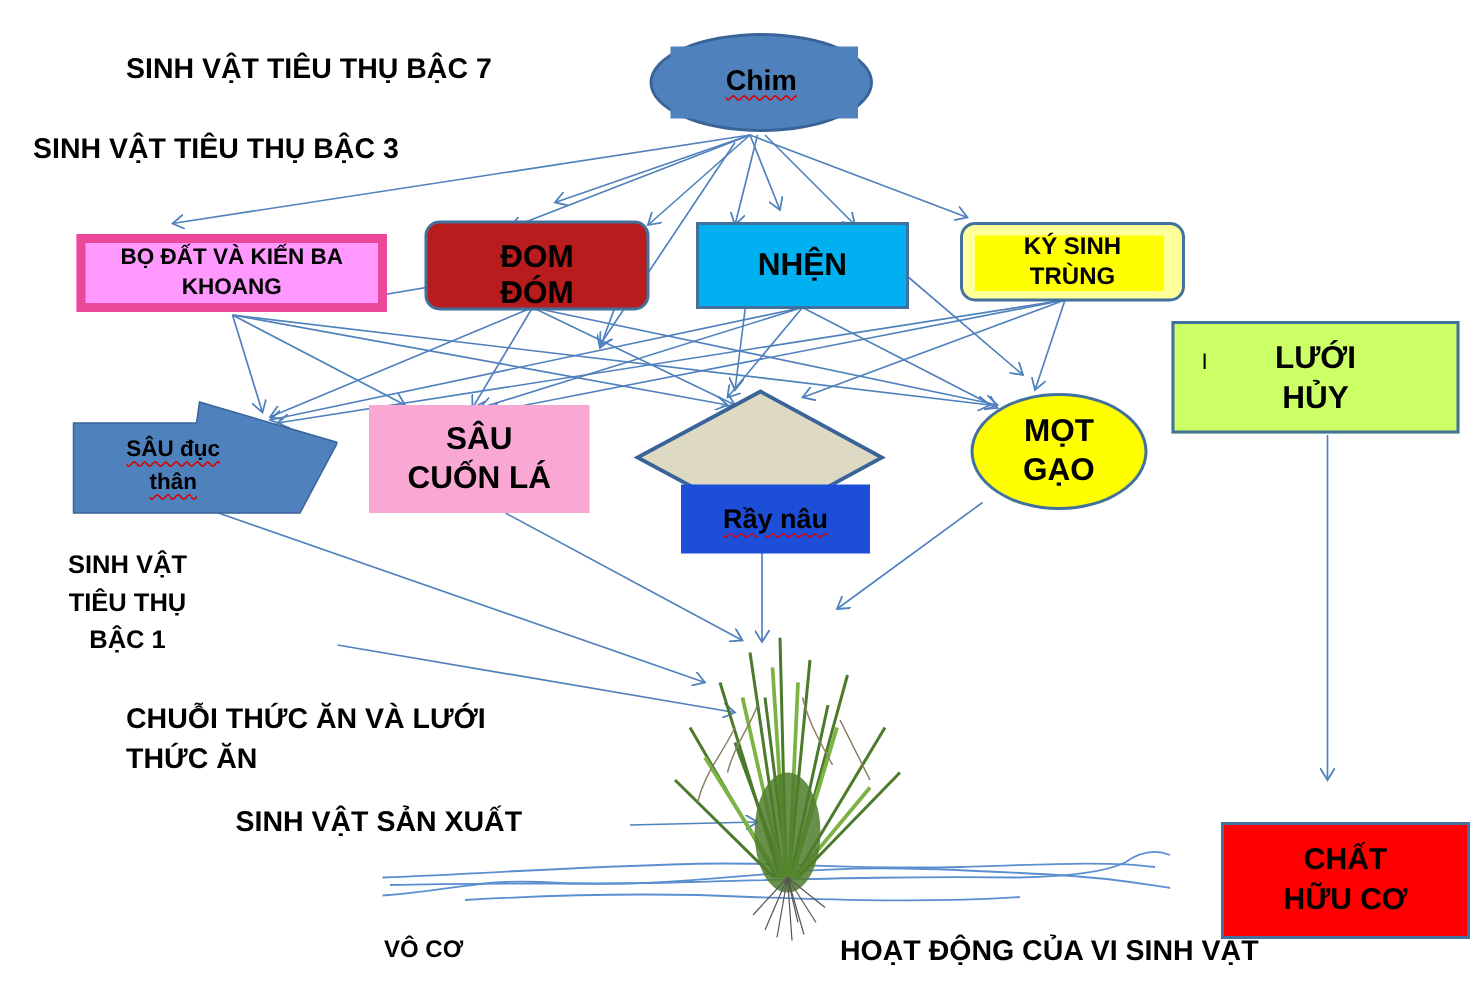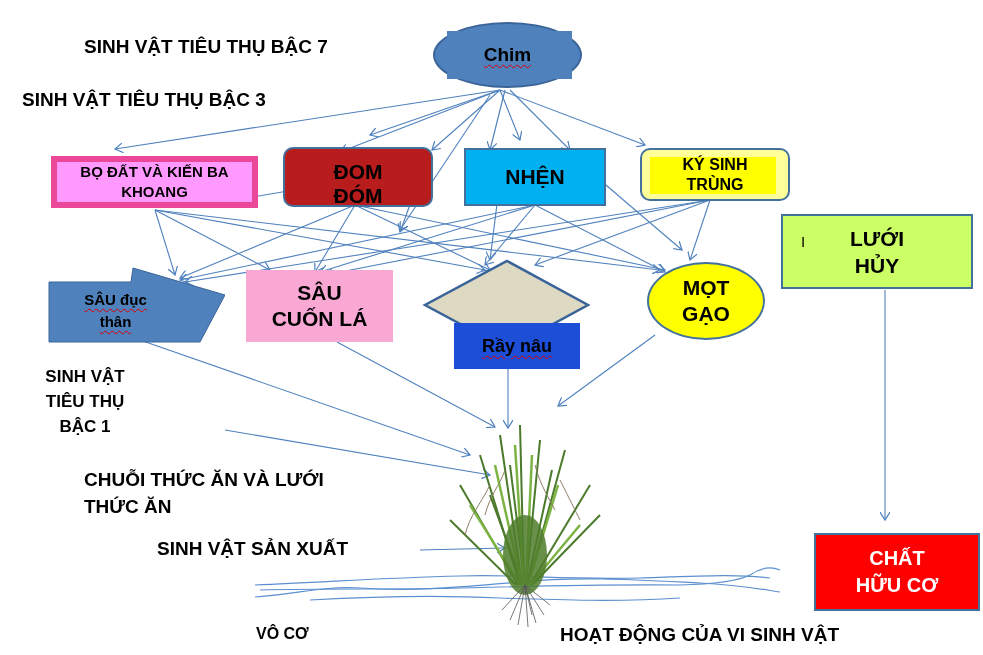--- a/index.html
+++ b/index.html
@@ -160,15 +160,15 @@
       <path d="M85,160 L78,200"></path>
       <path d="M85,160 L88,202"></path>
     <path d="M85,160 L96,198"></path>
       <path d="M85,160 L104,190"></path>
       <path d="M85,160 L62,185"></path>
     <path d="M85,160 L110,180"></path>
       <path d="M85,160 L92,190"></path>
   </g>
 </svg>
 
-<div class="node" style="left:814px; top:533px; width:166px; height:78px; background:#ff0000; border:2px solid #41719c; color:#ffffff; font-size:20px; line-height:27px;">
+<div class="node" style="left:814px; top:548px; width:166px; height:78px; background:#ff0000; border:2px solid #41719c; color:#000000; font-size:20px; line-height:27px;">
   <span style="width:100px;">CHẤT HỮU CƠ</span>
 </div>
 
 </body></html>

